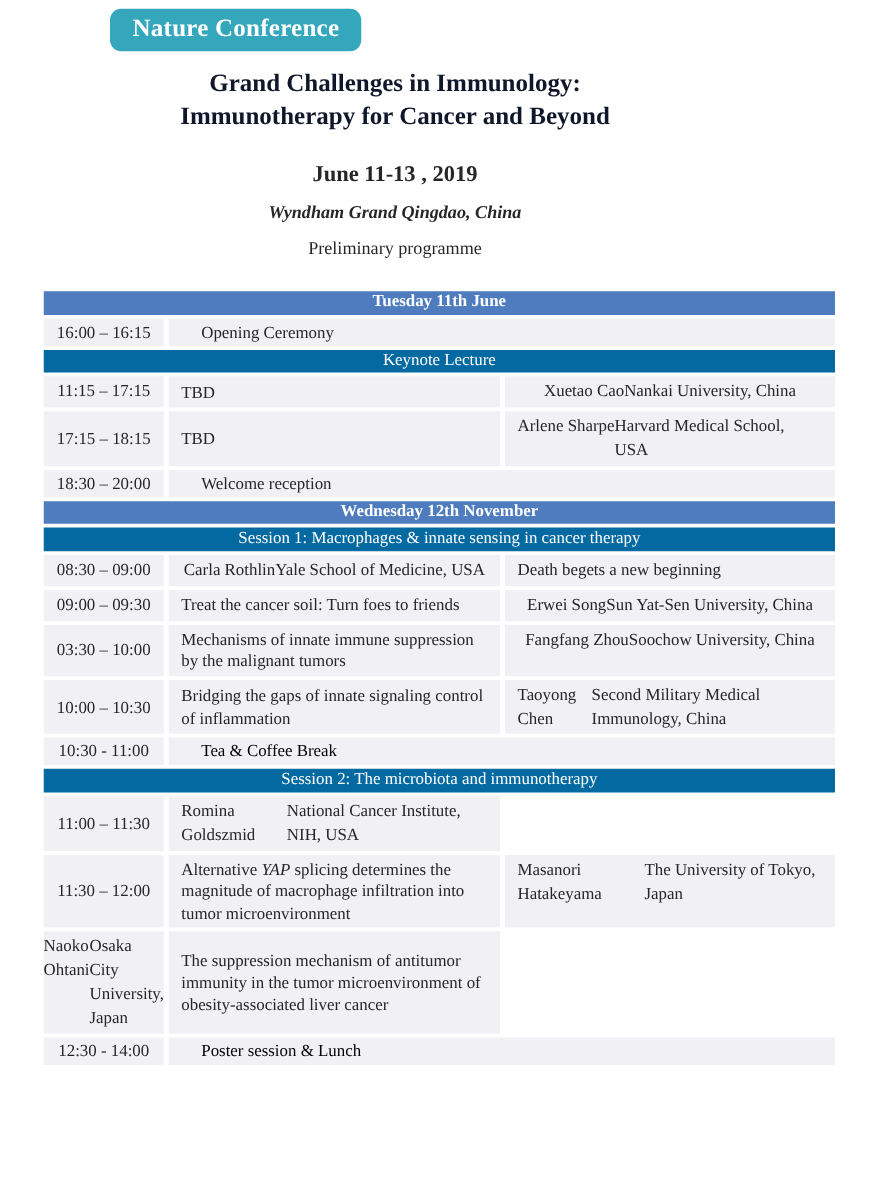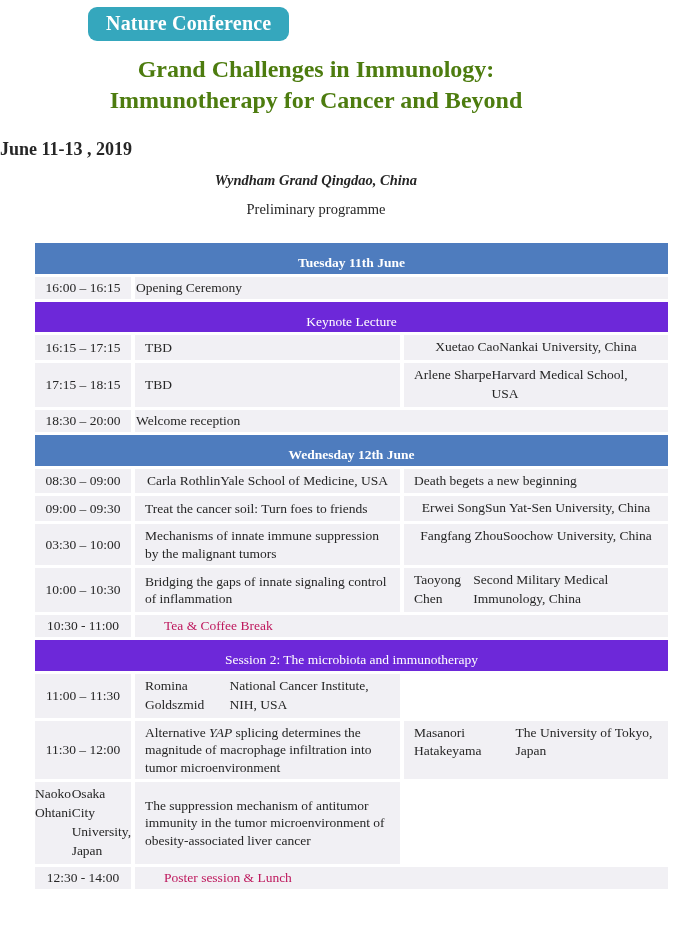--- a/index.html
+++ b/index.html
@@ -20,44 +20,44 @@
     font-weight:bold;
     font-size:20px;
     line-height:1.2;
     padding:4px 18px 6px 18px;
     border-radius:9px;
     letter-spacing:0.2px;
   }
 
   .title {
     text-align:center;
-    color:#4d7c0f;
+    color:#0f172a;
     font-weight:bold;
-    font-size:24px;
+    font-size:20px;
     line-height:1.3;
     margin-top:13px;
   }
 
-  .dates  { text-align:left; font-weight:bold; font-size:18px;   margin-top:23px; }
+  .dates  { text-align:center; font-weight:bold; font-size:18px;   margin-top:23px; }
   .venue  { text-align:center; font-weight:bold; font-style:italic; font-size:14.5px; margin-top:12px; }
   .note   { text-align:center; font-size:14.5px; margin-top:12px; }
 
   .prog { margin:25px 0 0 35px; width:633px; }
   .prog > :first-child { margin-top:0; }
 
   .bar {
     margin-top:3px;
     text-align:center;
     color:#ffffff;
     font-size:13.5px;
-    padding:12px 0 3px 0;
+    padding:0 0 3px 0;
     line-height:1.15;
   }
   .bar.day     { background:#4e7cbe; font-weight:bold; }
-  .bar.session { background:#6d28d9; }
+  .bar.session { background:#0369a1; }
 
   .row {
     display:grid;
     grid-template-columns:96px 265px 264px;
     column-gap:4px;
     margin-top:3px;
     font-size:13.5px;
   }
   .cell { background:#f1f0f4; }
   .time {
@@ -71,23 +71,23 @@
     line-height:1.3;
   }
   .speaker {
     display:flex; flex-direction:row; justify-content:center;
     padding:3px 10px;
     line-height:1.4;
   }
   .merged {
     grid-column:2 / 4;
     display:flex; align-items:flex-start;
-    padding:3px 1px;
-  }
-  .break-text { color:#be185d;margin-left:28px; }
+    padding:3px 26px;
+  }
+  .break-text { color:#000000; }
   .talk em { font-style:italic; }
 </style>
 </head>
 <body>
 
 <div class="page">
 
   <div class="badge">Nature Conference</div>
 
   <div class="title">
@@ -106,21 +106,21 @@
     <div class="row">
       <div class="cell time">16:00 – 16:15</div>
       <div class="cell merged">
         <span>Opening Ceremony</span>
       </div>
     </div>
 
     <div class="bar session">Keynote Lecture</div>
 
     <div class="row">
-      <div class="cell time">16:15 – 17:15</div>
+      <div class="cell time">11:15 – 17:15</div>
       <div class="cell talk">
         <span>TBD</span>
       </div>
       <div class="cell speaker">
         <div>Xuetao Cao</div>
         <div>Nankai University, China</div>
       </div>
     </div>
 
     <div class="row">
@@ -134,22 +134,23 @@
       </div>
     </div>
 
     <div class="row">
       <div class="cell time">18:30 – 20:00</div>
       <div class="cell merged">
         <span>Welcome reception</span>
       </div>
     </div>
 
-    <div class="bar day">Wednesday 12th June</div>
-
+    <div class="bar day">Wednesday 12th November</div>
+
+    <div class="bar session">Session 1: Macrophages &amp; innate sensing in cancer therapy</div>
 
     <div class="row">
       <div class="cell time">08:30 – 09:00</div>
       <div class="cell speaker">
         <div>Carla Rothlin</div>
         <div>Yale School of Medicine, USA</div>
       </div>
       <div class="cell talk">
         <span>Death begets a new beginning</span>
       </div>

